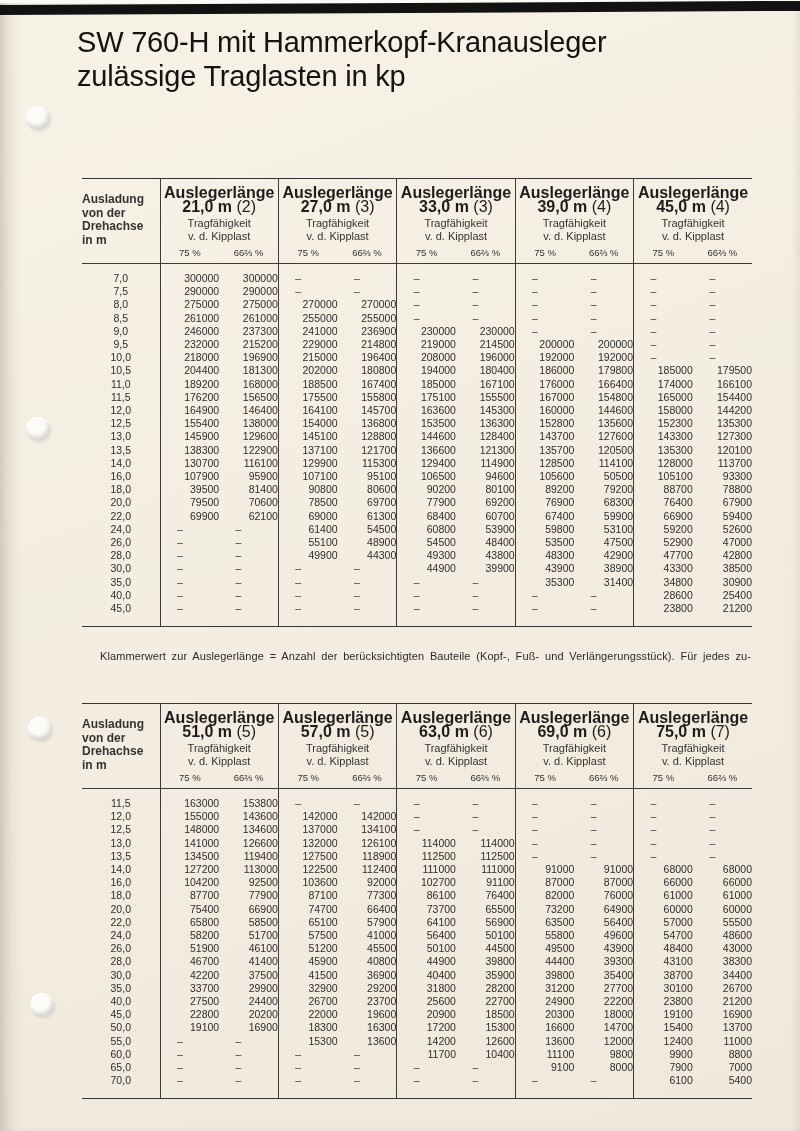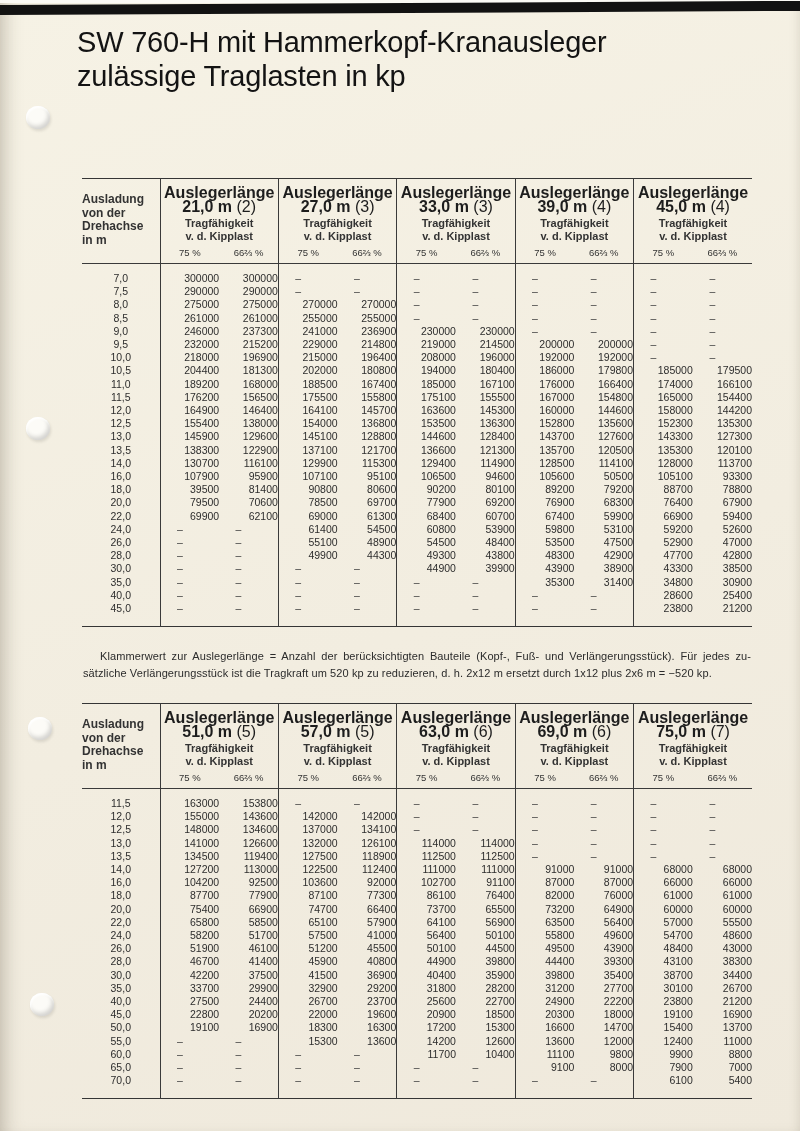--- a/index.html
+++ b/index.html
@@ -44,21 +44,21 @@
   .cap-table col.c-val{width:59.2px;}
   .cap-table th{font-weight:normal;}
   .gl{border-left:1px solid #3a3a3a;}
   th.axis{
     font-size:12px;line-height:13.5px;vertical-align:middle;
     border-bottom:1px solid #3a3a3a;padding:4px 2px 6px 0;text-align:left;color:#333;font-weight:bold;
   }
   th.group{vertical-align:top;padding-top:7px;text-align:center;}
   .g-title,.g-len{font-size:16px;line-height:13.5px;font-weight:bold;color:#1d1d1d;}
   .g-len .cnt{font-weight:normal;}
-  .g-cap{font-size:11px;line-height:13px;font-weight:bold;color:#333;}
+  .g-cap{font-size:11px;line-height:13px;font-weight:normal;color:#333;}
   .g-cap.first{margin-top:4px;}
   tr.pct-row th{
     font-size:9.5px;color:#333;text-align:center;
     padding:3px 0 5px;border-bottom:1px solid #3a3a3a;font-weight:normal;
   }
   .cap-table tbody td{
     font-size:10.5px;line-height:13.2px;padding:0;color:#2d2d2d;
     font-variant-numeric:tabular-nums;
   }
   td.rowlabel{text-align:center;padding-right:16px;}
@@ -493,21 +493,20 @@
           <td class="val gl dash">–</td>
           <td class="val dash">–</td>
           <td class="val gl">23800</td>
           <td class="val">21200</td>
         </tr>
       </tbody>
     </table>
 
   <div class="note">
     <div class="l1">Klammerwert zur Auslegerlänge = Anzahl der berücksichtigten Bauteile (Kopf-, Fuß- und Verlängerungsstück). Für jedes zu-</div>
-    <div class="l2">sätzliche Verlängerungsstück ist die Tragkraft um 520 kp zu reduzieren, d. h. 2x12 m ersetzt durch 1x12 plus 2x6 m = −520 kp.</div>
   </div>
 
   <table class="cap-table" id="table2">
       <colgroup>
         <col class="c-label">
         <col class="c-val">
         <col class="c-val">
         <col class="c-val">
         <col class="c-val">
         <col class="c-val">

